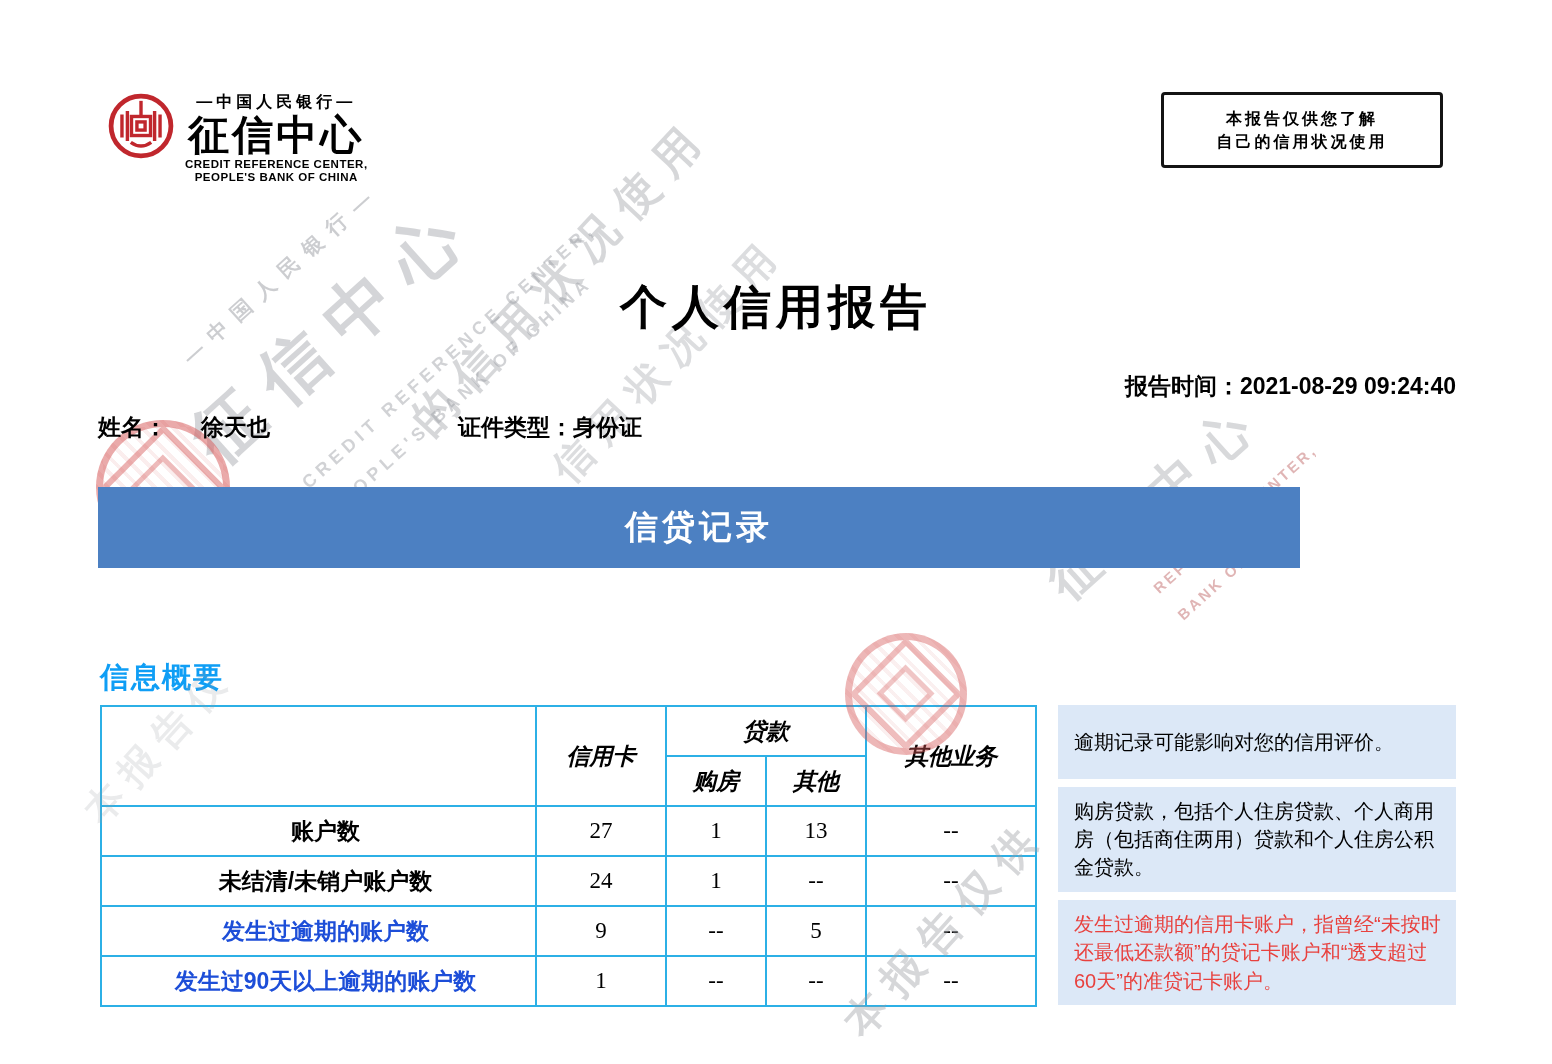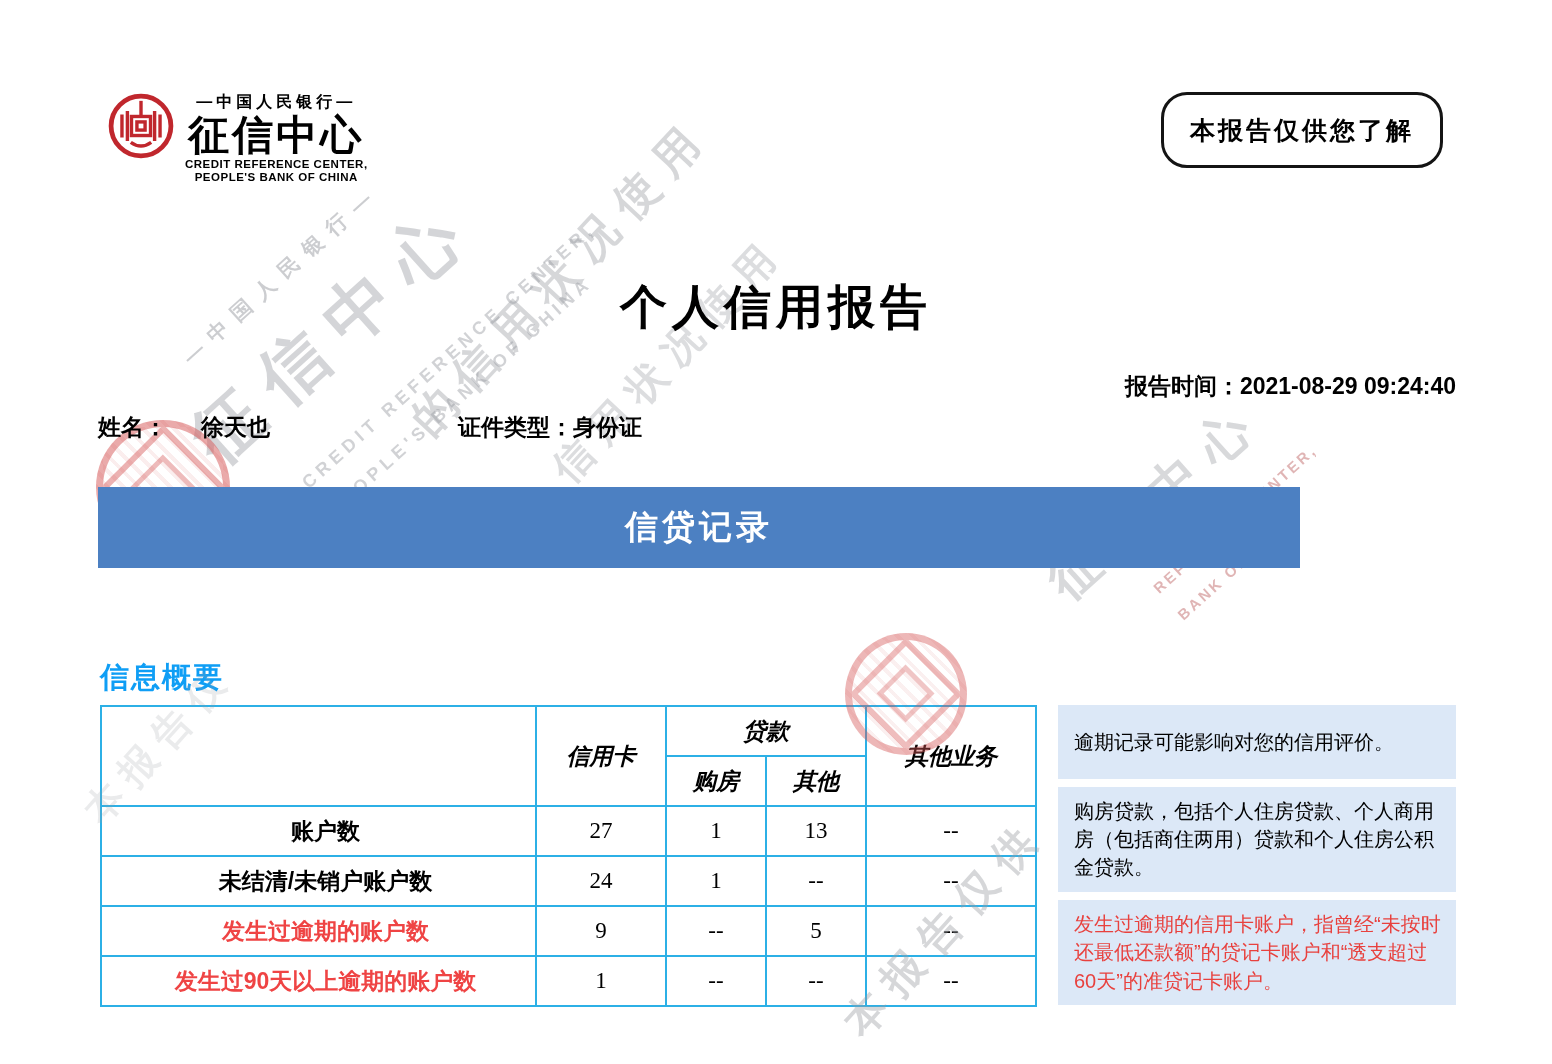--- a/index.html
+++ b/index.html
@@ -39,23 +39,23 @@
 
   
   .logo { position:absolute; left:107px; top:92px; display:flex; align-items:flex-start; gap:10px; }
   .logo-text { text-align:center; }
   .logo-bank { font-size:16px; font-weight:bold; letter-spacing:4px; white-space:nowrap; }
   .logo-cn   { font-size:41px; font-weight:bold; letter-spacing:3px; line-height:1.1; white-space:nowrap; }
   .logo-en   { font-size:11.5px; font-weight:bold; letter-spacing:.5px; line-height:1.15; white-space:nowrap; }
 
   .notice {
     position:absolute; right:109px; top:92px; width:282px; height:76px;
-    border:3px solid #141414; border-radius:26px;
+    border:3px solid #141414; border-radius:4px;
     display:flex; flex-direction:column; justify-content:center; align-items:center;
-    font-size:25px; font-weight:bold; letter-spacing:3px; line-height:1.45; text-align:center;
+    font-size:16px; font-weight:bold; letter-spacing:3px; line-height:1.45; text-align:center;
   }
 
   .doc-title {
     position:absolute; left:0; top:276px; width:100%;
     text-align:center; font-size:47px; font-weight:bold; letter-spacing:5px;
   }
 
   
   .info { position:absolute; left:98px; top:371px; width:1358px; font-size:23px; font-weight:bold; }
   .info-line { position:relative; height:30px; margin-bottom:11px; white-space:nowrap; }
@@ -87,21 +87,21 @@
     position:absolute; left:100px; top:705px; border-collapse:collapse; z-index:1;
     background:transparent;
   }
   table.summary td {
     border:2px solid #2cb0e6; text-align:center; vertical-align:middle;
     font-size:23px; height:50px; background:transparent;
   }
   td.hdr { font-weight:bold;font-style:italic; }
   td.lbl { text-align:left; padding-left:14px; font-weight:bold; }
   td.val { font-family:"Liberation Serif", serif; font-size:24px; }
-  tr.red-row td.lbl { color:#ef4444; }
+  tr.red-row td.lbl { color:#1d4ed8; }
 
   
   .notes {
     position:absolute; left:1058px; top:705px; width:398px; height:300px;
     display:flex; flex-direction:column; gap:8px; z-index:1;
   }
   .note {
     background:#dce8f7; flex:1; display:flex; align-items:center;
     padding:10px 14px 10px 16px; font-size:20px; line-height:1.42;
   }
@@ -151,20 +151,21 @@
     <div class="logo-text">
       <div class="logo-bank">—中国人民银行—</div>
       <div class="logo-cn">征信中心</div>
       <div class="logo-en">CREDIT REFERENCE CENTER,</div>
       <div class="logo-en">PEOPLE'S BANK OF CHINA</div>
     </div>
   </div>
 
   <div class="notice layer-content">
     <div>本报告仅供您了解</div>
+    <div>自己的信用状况使用</div>
   </div>
 
   <h1 class="doc-title layer-content">个人信用报告</h1>
 
   <div class="info layer-content">
     <div class="info-line">
       <span class="pos-r"><span>报告时间：</span><span>2021-08-29 09:24:40</span></span>
     </div>
     <div class="info-line">
       <span class="pos-l"><span>姓名：</span><span class="gap-s"></span><span>徐天也</span></span>

